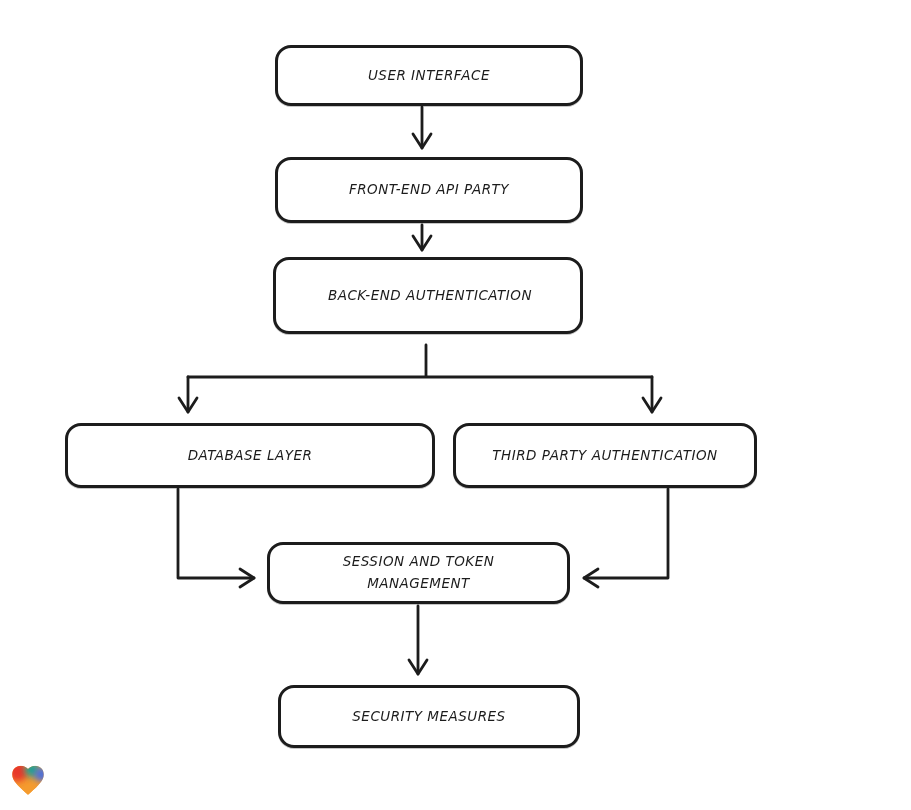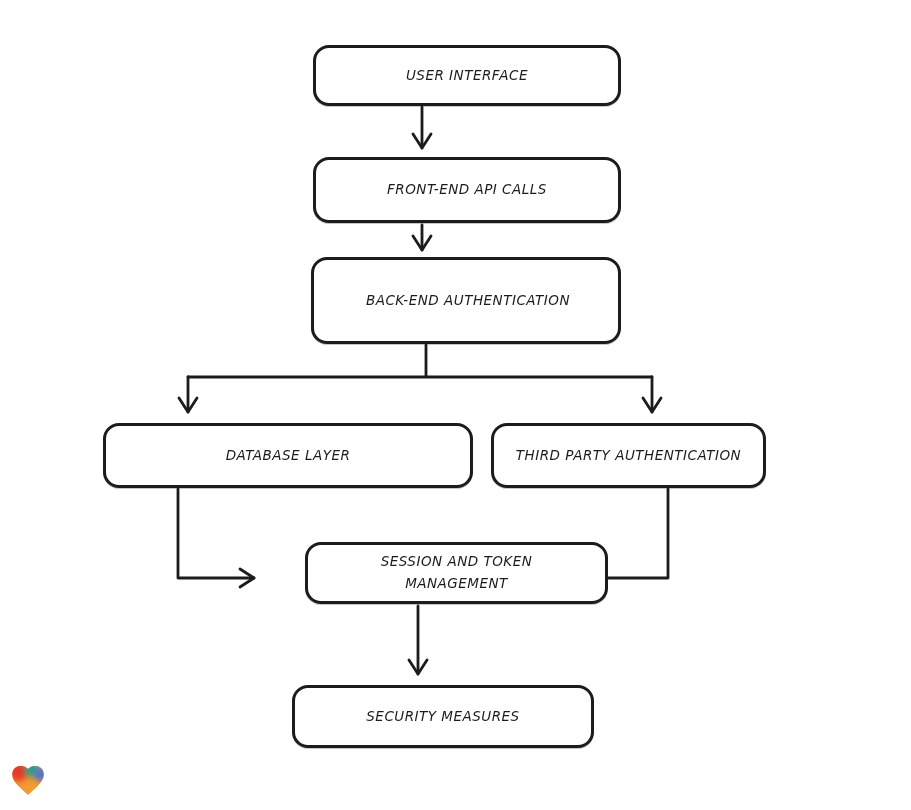--- a/index.html
+++ b/index.html
@@ -28,41 +28,40 @@
     box-sizing: border-box;
     background: #ffffff;
     border: 3px solid #1c1c1c;
     border-radius: 16px;
     display: flex;
     align-items: center;
     justify-content: center;
     text-align: center;
     padding: 4px 16px;
     box-shadow: 0 1px 0 rgba(28,28,28,0.25);
-    margin-left: 38px;
   }
   .node-label {
     font-family: "DejaVu Sans", sans-serif;
     font-style: italic;
     font-size: 13.5px;
     font-weight: 500;
     letter-spacing: 0.5px;
     color: #1c1c1c;
     line-height: 1.6;
   }
   .node-label .line { display: block; white-space: nowrap; }
   .node-label .line:empty { display: none; }
 
   #n1 { left: 275px; top: 45px;  width: 308px; height: 61px; }
   #n2 { left: 275px; top: 157px; width: 308px; height: 66px; }
-  #n3 { left: 273px; top: 257px; width: 310px; height: 87px; padding-left: 20px; }
+  #n3 { left: 273px; top: 257px; width: 310px; height: 77px; padding-left: 20px; }
   #n4 { left: 65px;  top: 423px; width: 370px; height: 65px; }
-  #n5 { left: 453px; top: 423px; width: 275px; height: 65px; }
+  #n5 { left: 453px; top: 423px; width: 304px; height: 65px; }
   #n6 { left: 267px; top: 542px; width: 303px; height: 62px; text-align: center; }
-  #n7 { left: 254px; top: 685px; width: 302px; height: 63px; }
+  #n7 { left: 278px; top: 685px; width: 302px; height: 63px; }
 
   .edge {
     fill: none;
     stroke: #1c1c1c;
     stroke-width: 2.8;
     stroke-linecap: round;
     stroke-linejoin: round;
   }
   .badge {
     position: absolute;
@@ -95,21 +94,21 @@
   </svg>
 
   <div class="node" id="n1">
     <div class="node-label">
       <span class="line">USER INTERFACE</span>
     </div>
   </div>
 
   <div class="node" id="n2">
     <div class="node-label">
-      <span class="line">FRONT-END API CALLS</span>
+      <span class="line">FRONT-END API PARTY</span>
     </div>
   </div>
 
   <div class="node" id="n3">
     <div class="node-label">
       <span class="line">BACK-END AUTHENTICATION</span>
     </div>
   </div>
 
   <div class="node" id="n4">

